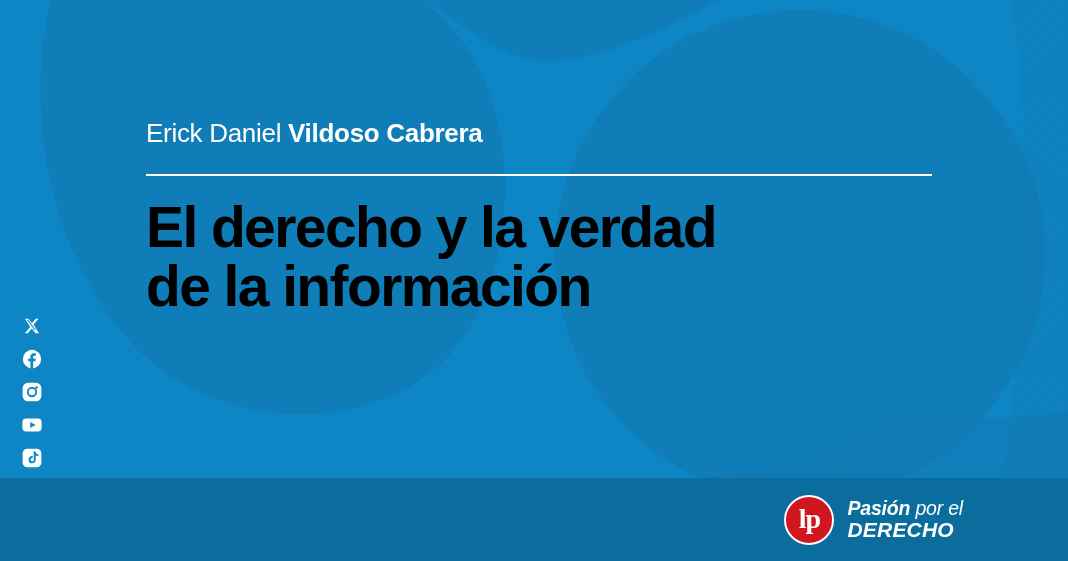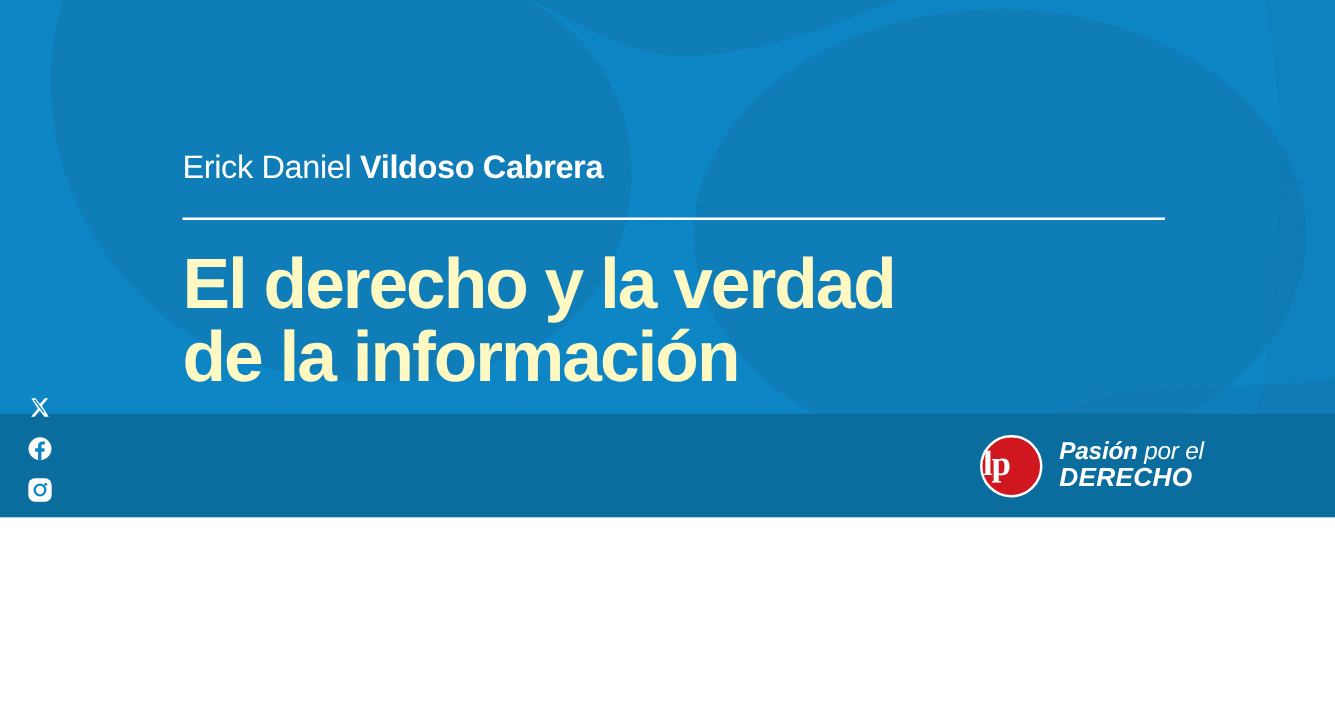--- a/index.html
+++ b/index.html
@@ -8,21 +8,21 @@
     padding: 0;
     background: #ffffff;
   }
   body {
     font-family: "Liberation Sans", sans-serif;
   }
 
   .banner {
     position: relative;
     width: 1068px;
-    height: 414px;
+    height: 561px;
     overflow: hidden;
     background: #0d86c6;
   }
 
   
   .bg-shapes {
     position: absolute;
     inset: 0;
     width: 100%;
     height: 100%;
@@ -70,21 +70,21 @@
   .logo-mark {
     width: 50px;
     height: 50px;
     flex: 0 0 50px;
     border-radius: 50%;
     background: #d0161f;
     border: 2.5px solid #ffffff;
     box-sizing: border-box;
     display: flex;
     align-items: center;
-    justify-content: flex-start;
+    justify-content: center;
     position: relative;
   }
   .logo-mark-text {
     color: #ffffff;
     font-family: "Liberation Serif", serif;
     font-weight: 700;
     font-size: 28px;
     line-height: 1;
     letter-spacing: -1px;
     position: relative;
@@ -150,21 +150,21 @@
 
   .rule {
     margin-top: 25px;
     width: 786px;
     height: 2px;
     background: #ffffff;
   }
 
   .headline {
     margin-top: 22px;
-    color: #fef9c3;
+    color: #000000;
     font-size: 57px;
     font-weight: 700;
     line-height: 1.04;
     letter-spacing: -1.6px;
   }
   .headline .hl-line { display: block; white-space: nowrap; }
 </style>
 </head>
 <body>
 

